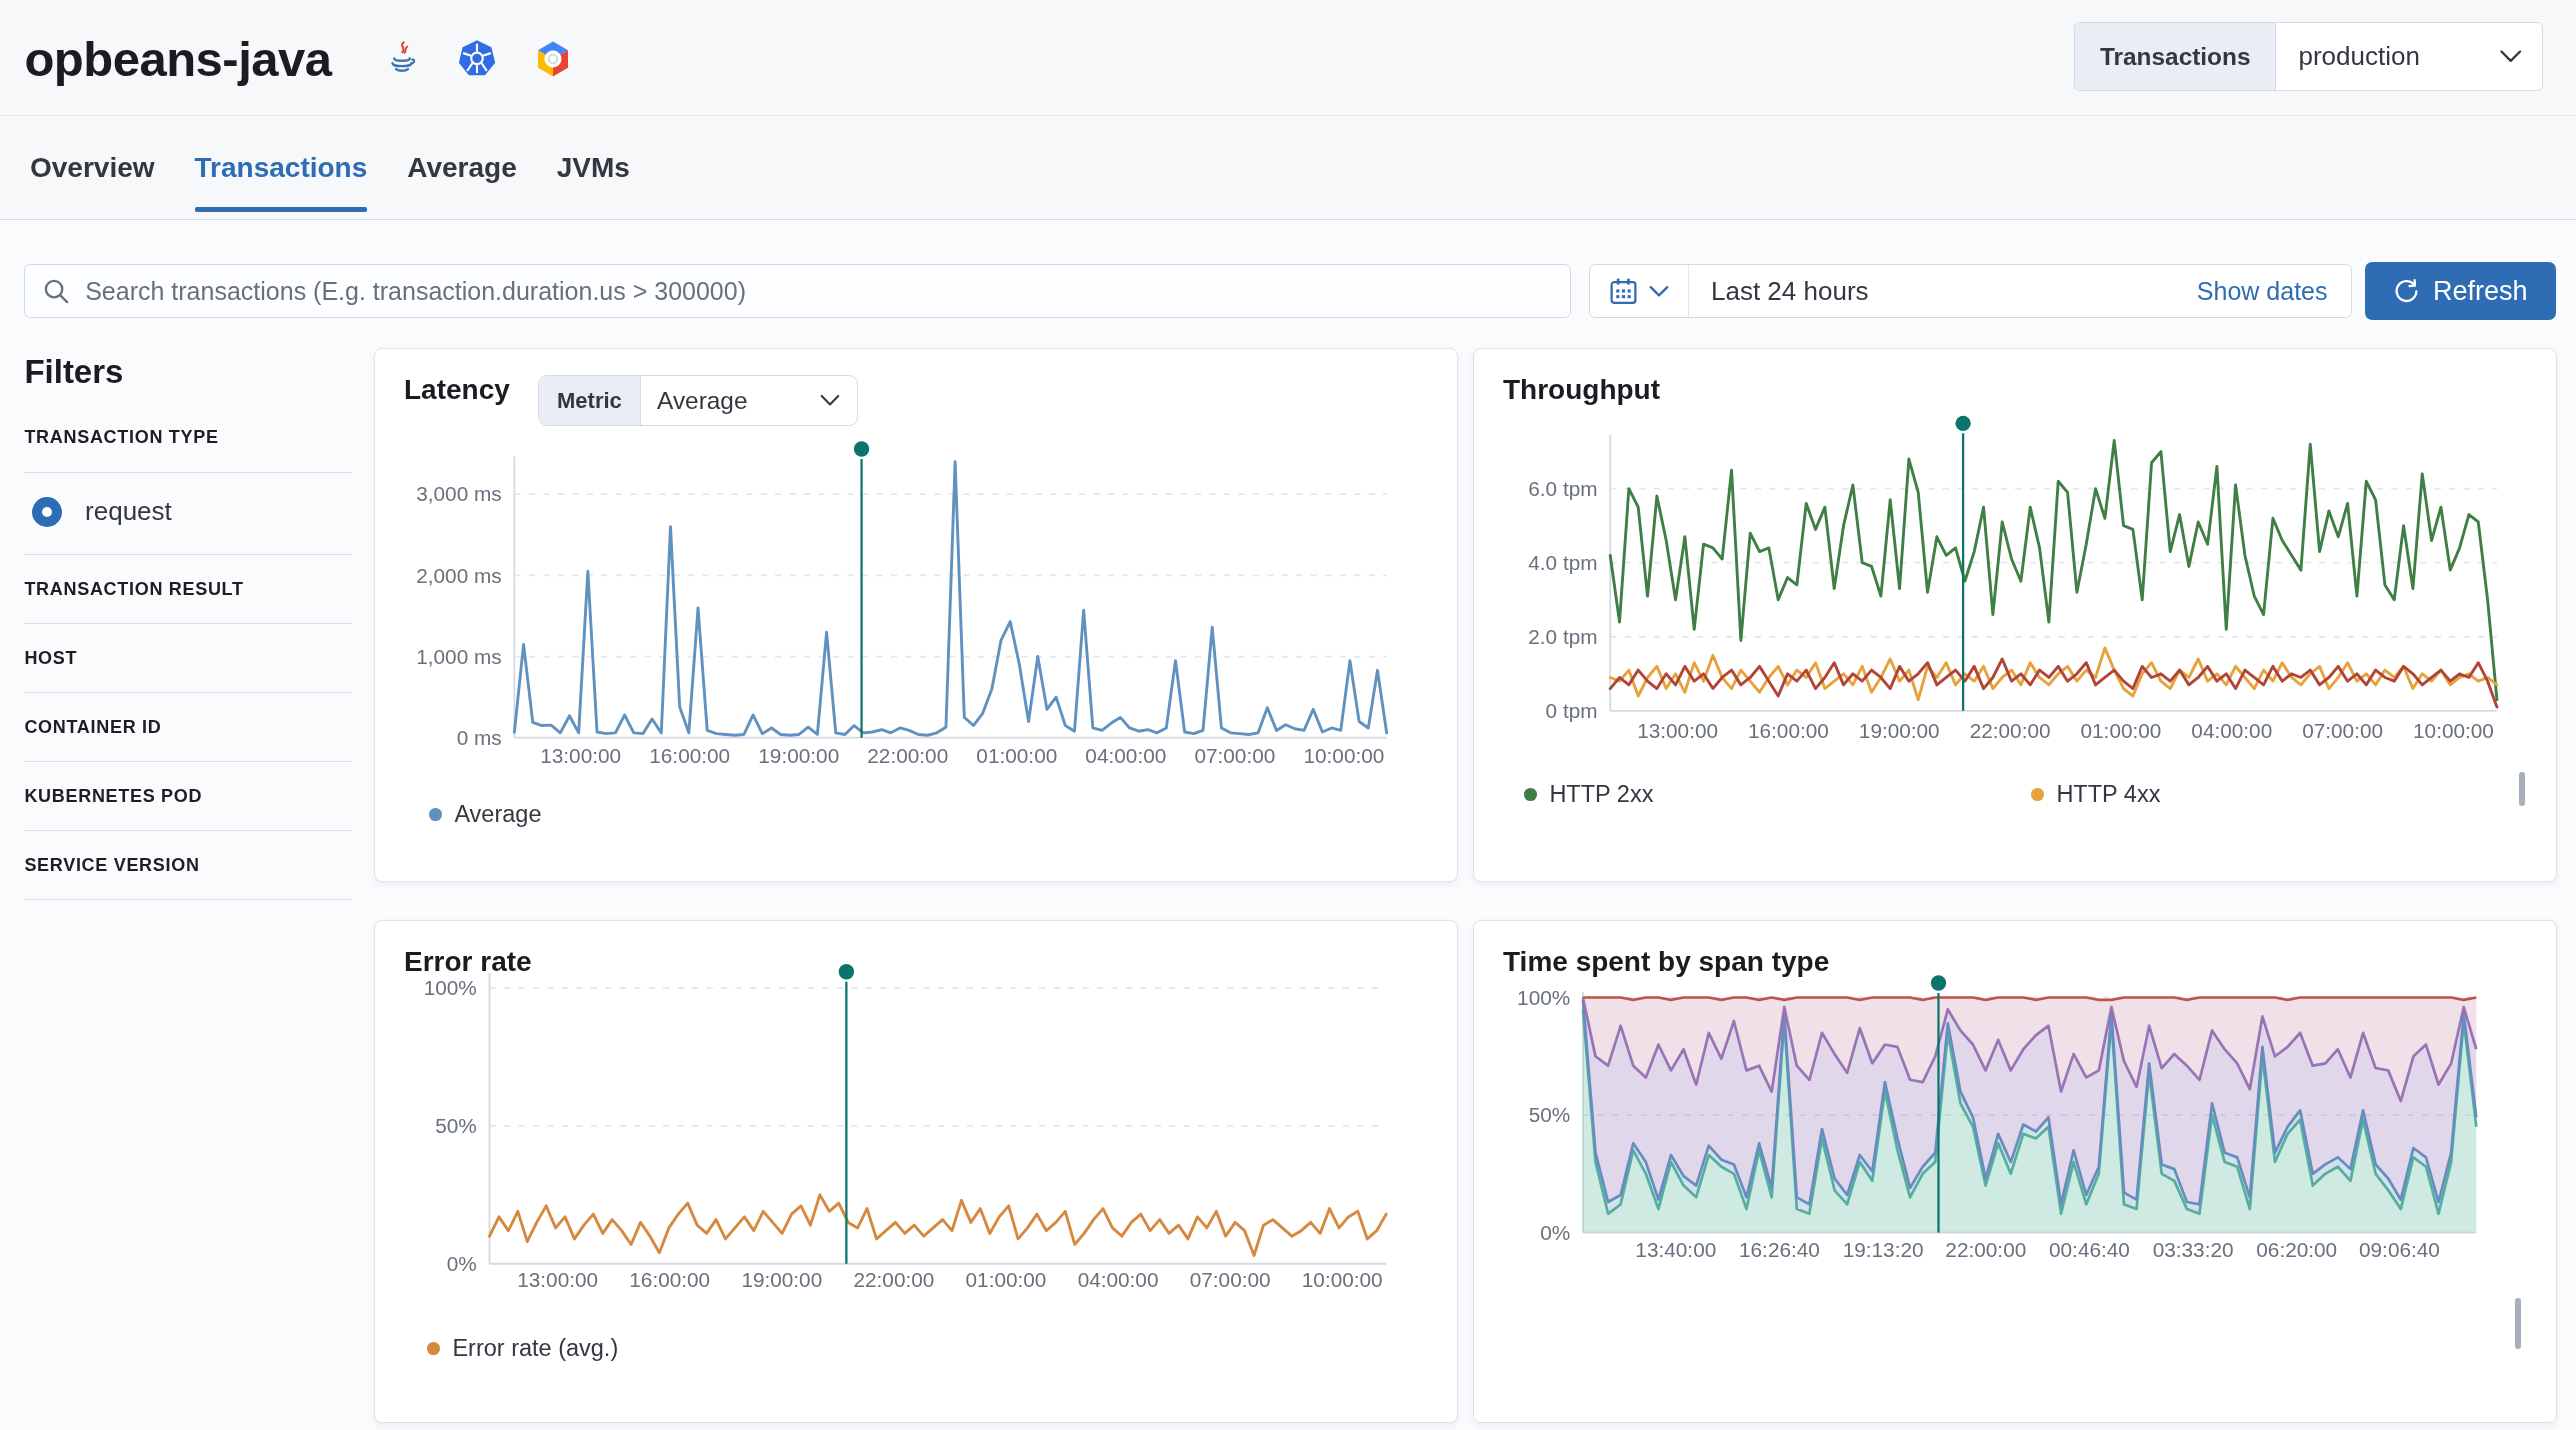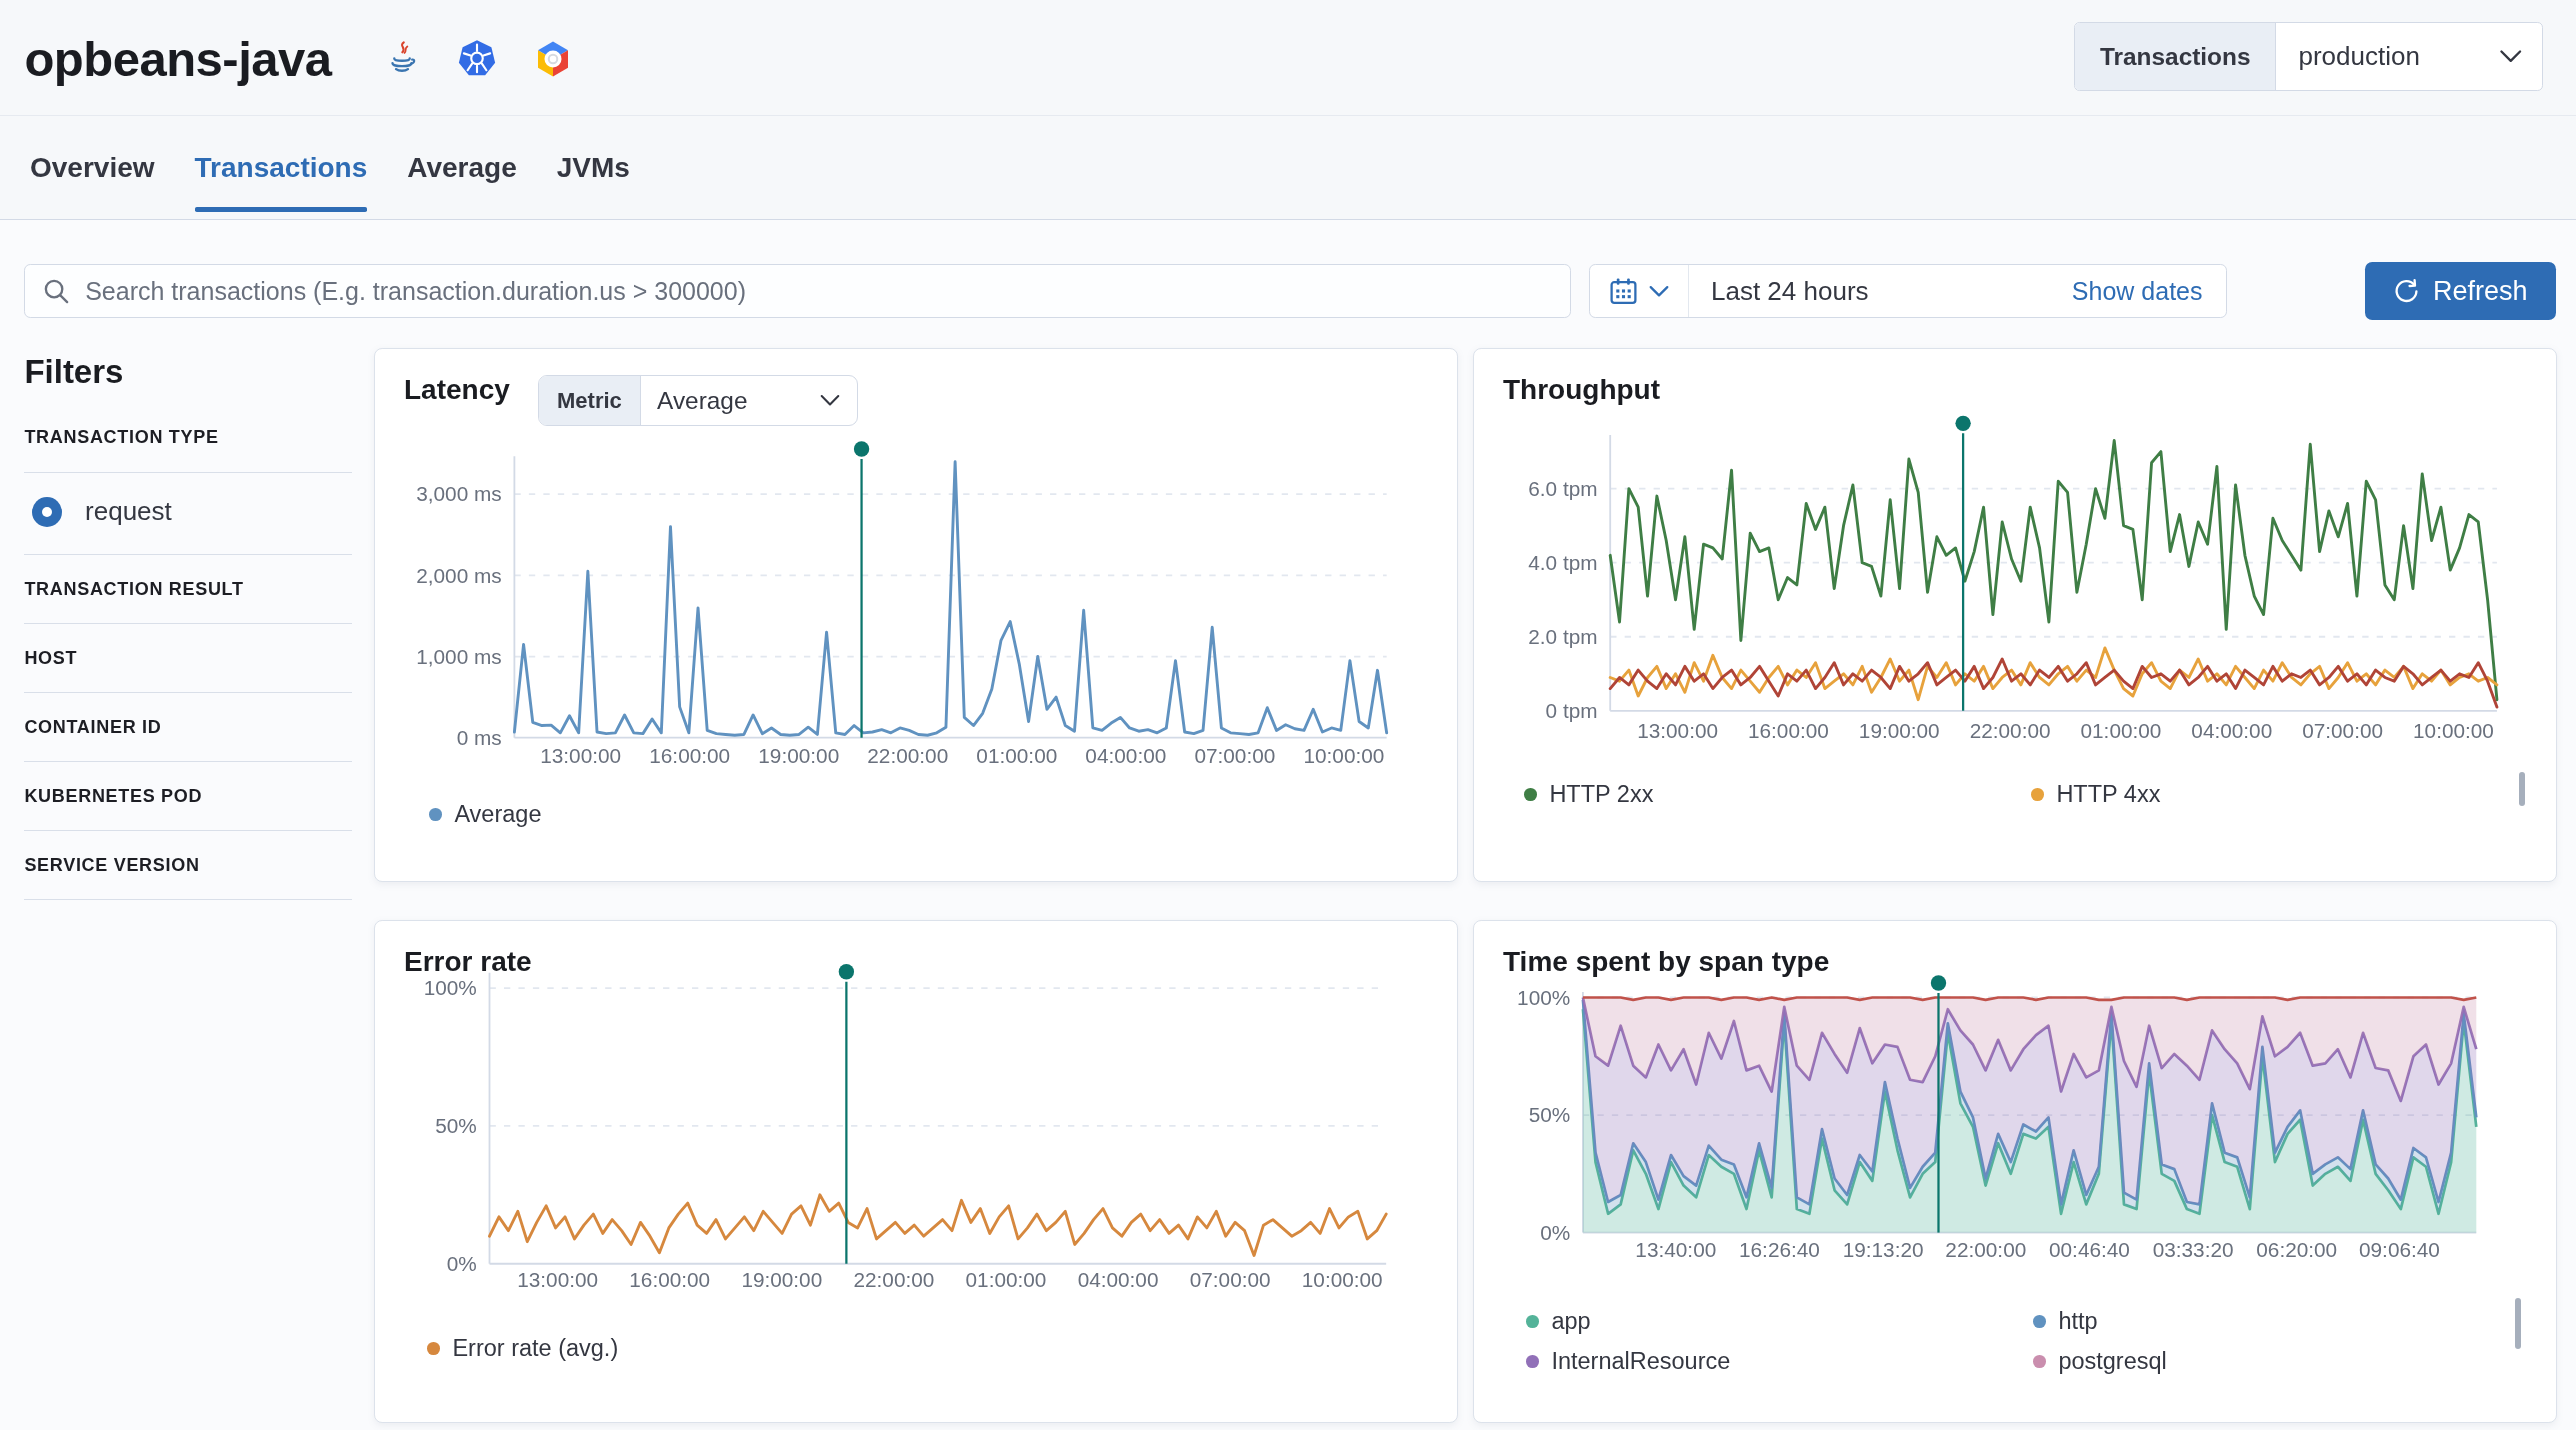--- a/index.html
+++ b/index.html
@@ -23,21 +23,21 @@
   .tab { position:relative; height:100%; display:flex; align-items:center; font-size:28px; font-weight:600; color:#343741; cursor:pointer; }
   .tab.active { color:#2E6CB4; }
   .tab.active::after { content:''; position:absolute; left:0; right:0; bottom:7.2px; height:4.5px; background:#2E6CB4; border-radius:1.8px; }
 
   
   .search-wrap { position:absolute; left:24.4px; top:264px; width:1547px; height:54px; background:#FDFEFF; border:0.9px solid #D3DAE6; border-radius:6.3px; display:flex; align-items:center; padding:0 16.3px; }
   .search-wrap svg { flex:none; margin-right:14.5px; }
   .search-input { flex:1; border:none; outline:none; background:transparent; font-size:25px; color:#343741; font-family:inherit; }
   .search-input::placeholder { color:#69707D; }
 
-  .datepicker { position:absolute; left:1589px; top:264px; width:638px; height:54px; background:#fff; border:0.9px solid #D3DAE6; border-radius:6.3px; display:flex; align-items:center; }
+  .datepicker { position:absolute; left:1589px; top:264px; width:763px; height:54px; background:#fff; border:0.9px solid #D3DAE6; border-radius:6.3px; display:flex; align-items:center; }
   .dp-cal { display:flex; align-items:center; gap:9px; padding:0 18px; height:100%; border-right:0.9px solid #E3E8EF; cursor:pointer; }
   .dp-range { font-size:26px; color:#343741; padding-left:22px; }
   .dp-showdates { margin-left:auto; padding-right:23.5px; font-size:25px; color:#2E6CB4; font-weight:500; cursor:pointer; }
 
   .refresh-btn { position:absolute; left:2365px; top:262px; width:191px; height:58px; background:#2E6CB4; border:none; border-radius:7.2px; color:#fff; font-size:27px; font-weight:500; font-family:inherit; display:flex; align-items:center; justify-content:center; gap:12.7px; cursor:pointer; }
 
   
   .filters { position:absolute; left:24.4px; top:353px; width:328px; }
   .filters-title { font-size:33px; font-weight:600; color:#1A1C21; margin-bottom:36px; }
   .fsection-label { font-size:18px; font-weight:700; letter-spacing:0.7px; color:#1D1E24; }
@@ -322,33 +322,15 @@
         <polyline points="88,60 101.91549295774648,229 115.83098591549296,286.2 129.74647887323943,275.8 143.66197183098592,216 157.5774647887324,242 171.49295774647885,281 185.40845070422534,229 199.32394366197184,255 213.2394366197183,268 227.1549295774648,221.2 241.07042253521126,234.2 254.98591549295773,242 268.90140845070425,281 282.8169014084507,216 296.7323943661972,268 310.6478873239437,73 324.5633802816901,281 338.4788732394366,286.2 352.3943661971831,203 366.3098591549296,260.2 380.22535211267603,275.8 394.14084507042253,229 408.056338028169,249.8 421.97183098591546,151 435.88732394366195,216 449.80281690140845,268 463.71830985915494,242 477.6338028169014,229 491.5492957746479,86 505.46478873239437,164 519.3802816901408,190 533.2957746478874,255 547.2112676056338,208.2 561.1267605633802,242 575.0422535211268,197.8 588.9577464788732,203 602.8732394366197,190 616.7887323943662,286.2 630.7042253521128,229 644.6197183098592,275.8 658.5352112676056,242 672.4507042253521,73 686.3661971830985,275.8 700.2816901408451,281 714.1971830985916,130.2 728.112676056338,242 742.0281690140845,249.8 755.9436619718309,281 769.8591549295775,286.2 783.7746478873239,177 797.6901408450705,229 811.6056338028169,234.2 825.5211267605633,281 839.4366197183099,112 853.3521126760563,229 867.2676056338028,197.8 881.1830985915493,182.2 895.0985915492957,255 909.0140845070423,242 922.9295774647887,234.2 936.8450704225352,249.8 950.7605633802816,182.2 964.6760563380282,242 978.5915492957747,260.2 992.5070422535211,281 1006.4225352112676,223.8 1020.338028169014,234.2 1034.2535211267605,286.2 1048.1690140845071,229 1062.0845070422536,73 1076,190" fill="none" stroke="#54B399" stroke-width="3" stroke-linejoin="round"></polyline>
         <path d="M88 49.599999999999966L101.91549295774648 218.6L115.83098591549296 273.2L129.74647887323943 265.4L143.66197183098592 208.2L157.5774647887324 229L171.49295774647885 270.6L185.40845070422534 221.2L199.32394366197184 244.6L213.2394366197183 255L227.1549295774648 210.8L241.07042253521126 226.39999999999998L254.98591549295773 231.6L268.90140845070425 268L282.8169014084507 208.2L296.7323943661972 257.6L310.6478873239437 65.19999999999999L324.5633802816901 268L338.4788732394366 275.8L352.3943661971831 192.6L366.3098591549296 247.2L380.22535211267603 265.4L394.14084507042253 221.2L408.056338028169 239.39999999999998L421.97183098591546 140.6L435.88732394366195 203L449.80281690140845 257.6L463.71830985915494 234.2L477.6338028169014 218.6L491.5492957746479 75.6L505.46478873239437 151L519.3802816901408 179.6L533.2957746478874 247.2L547.2112676056338 197.8L561.1267605633802 229L575.0422535211268 187.39999999999998L588.9577464788732 195.2L602.8732394366197 179.6L616.7887323943662 275.8L630.7042253521128 216L644.6197183098592 265.4L658.5352112676056 234.2L672.4507042253521 65.19999999999999L686.3661971830985 262.8L700.2816901408451 270.6L714.1971830985916 119.79999999999998L728.112676056338 231.6L742.0281690140845 236.8L755.9436619718309 273.2L769.8591549295775 275.8L783.7746478873239 164L797.6901408450705 218.6L811.6056338028169 223.8L825.5211267605633 268L839.4366197183099 101.6L853.3521126760563 218.6L867.2676056338028 190L881.1830985915493 171.79999999999998L895.0985915492957 242L909.0140845070423 231.6L922.9295774647887 223.8L936.8450704225352 236.8L950.7605633802816 171.79999999999998L964.6760563380282 231.6L978.5915492957747 247.2L992.5070422535211 270.6L1006.4225352112676 213.39999999999998L1020.338028169014 223.8L1034.2535211267605 273.2L1048.1690140845071 218.6L1062.0845070422536 65.19999999999999L1076 179.6L1076 190L1062.0845070422536 73L1048.1690140845071 229L1034.2535211267605 286.2L1020.338028169014 234.2L1006.4225352112676 223.8L992.5070422535211 281L978.5915492957747 260.2L964.6760563380282 242L950.7605633802816 182.2L936.8450704225352 249.8L922.9295774647887 234.2L909.0140845070423 242L895.0985915492957 255L881.1830985915493 182.2L867.2676056338028 197.8L853.3521126760563 229L839.4366197183099 112L825.5211267605633 281L811.6056338028169 234.2L797.6901408450705 229L783.7746478873239 177L769.8591549295775 286.2L755.9436619718309 281L742.0281690140845 249.8L728.112676056338 242L714.1971830985916 130.2L700.2816901408451 281L686.3661971830985 275.8L672.4507042253521 73L658.5352112676056 242L644.6197183098592 275.8L630.7042253521128 229L616.7887323943662 286.2L602.8732394366197 190L588.9577464788732 203L575.0422535211268 197.8L561.1267605633802 242L547.2112676056338 208.2L533.2957746478874 255L519.3802816901408 190L505.46478873239437 164L491.5492957746479 86L477.6338028169014 229L463.71830985915494 242L449.80281690140845 268L435.88732394366195 216L421.97183098591546 151L408.056338028169 249.8L394.14084507042253 229L380.22535211267603 275.8L366.3098591549296 260.2L352.3943661971831 203L338.4788732394366 286.2L324.5633802816901 281L310.6478873239437 73L296.7323943661972 268L282.8169014084507 216L268.90140845070425 281L254.98591549295773 242L241.07042253521126 234.2L227.1549295774648 221.2L213.2394366197183 268L199.32394366197184 255L185.40845070422534 229L171.49295774647885 281L157.5774647887324 242L143.66197183098592 216L129.74647887323943 275.8L115.83098591549296 286.2L101.91549295774648 229L88 60Z" fill="#6092C0" fill-opacity="0.28" stroke="none"></path>
         <polyline points="88,49.599999999999966 101.91549295774648,218.6 115.83098591549296,273.2 129.74647887323943,265.4 143.66197183098592,208.2 157.5774647887324,229 171.49295774647885,270.6 185.40845070422534,221.2 199.32394366197184,244.6 213.2394366197183,255 227.1549295774648,210.8 241.07042253521126,226.39999999999998 254.98591549295773,231.6 268.90140845070425,268 282.8169014084507,208.2 296.7323943661972,257.6 310.6478873239437,65.19999999999999 324.5633802816901,268 338.4788732394366,275.8 352.3943661971831,192.6 366.3098591549296,247.2 380.22535211267603,265.4 394.14084507042253,221.2 408.056338028169,239.39999999999998 421.97183098591546,140.6 435.88732394366195,203 449.80281690140845,257.6 463.71830985915494,234.2 477.6338028169014,218.6 491.5492957746479,75.6 505.46478873239437,151 519.3802816901408,179.6 533.2957746478874,247.2 547.2112676056338,197.8 561.1267605633802,229 575.0422535211268,187.39999999999998 588.9577464788732,195.2 602.8732394366197,179.6 616.7887323943662,275.8 630.7042253521128,216 644.6197183098592,265.4 658.5352112676056,234.2 672.4507042253521,65.19999999999999 686.3661971830985,262.8 700.2816901408451,270.6 714.1971830985916,119.79999999999998 728.112676056338,231.6 742.0281690140845,236.8 755.9436619718309,273.2 769.8591549295775,275.8 783.7746478873239,164 797.6901408450705,218.6 811.6056338028169,223.8 825.5211267605633,268 839.4366197183099,101.6 853.3521126760563,218.6 867.2676056338028,190 881.1830985915493,171.79999999999998 895.0985915492957,242 909.0140845070423,231.6 922.9295774647887,223.8 936.8450704225352,236.8 950.7605633802816,171.79999999999998 964.6760563380282,231.6 978.5915492957747,247.2 992.5070422535211,270.6 1006.4225352112676,213.39999999999998 1020.338028169014,223.8 1034.2535211267605,273.2 1048.1690140845071,218.6 1062.0845070422536,65.19999999999999 1076,179.6" fill="none" stroke="#6092C0" stroke-width="3" stroke-linejoin="round"></polyline>
         <path d="M88 47L101.91549295774648 112L115.83098591549296 122.4L129.74647887323943 78.19999999999999L143.66197183098592 122.4L157.5774647887324 135.4L171.49295774647885 99L185.40845070422534 127.6L199.32394366197184 104.19999999999999L213.2394366197183 143.2L227.1549295774648 86L241.07042253521126 114.6L254.98591549295773 73L268.90140845070425 127.6L282.8169014084507 122.4L296.7323943661972 151L310.6478873239437 57.39999999999998L324.5633802816901 122.4L338.4788732394366 138L352.3943661971831 86L366.3098591549296 109.4L380.22535211267603 130.2L394.14084507042253 80.79999999999998L408.056338028169 119.79999999999998L421.97183098591546 99L435.88732394366195 101.6L449.80281690140845 138L463.71830985915494 140.6L477.6338028169014 112L491.5492957746479 60L505.46478873239437 83.4L519.3802816901408 99L533.2957746478874 127.6L547.2112676056338 93.79999999999998L561.1267605633802 127.6L575.0422535211268 104.19999999999999L588.9577464788732 88.6L602.8732394366197 78.19999999999999L616.7887323943662 151L630.7042253521128 109.4L644.6197183098592 135.4L658.5352112676056 127.6L672.4507042253521 57.39999999999998L686.3661971830985 117.19999999999999L700.2816901408451 145.79999999999998L714.1971830985916 78.19999999999999L728.112676056338 125L742.0281690140845 109.4L755.9436619718309 122.4L769.8591549295775 138L783.7746478873239 83.4L797.6901408450705 104.19999999999999L811.6056338028169 119.79999999999998L825.5211267605633 148.4L839.4366197183099 67.79999999999998L853.3521126760563 112L867.2676056338028 101.6L881.1830985915493 86L895.0985915492957 122.4L909.0140845070423 119.79999999999998L922.9295774647887 104.19999999999999L936.8450704225352 135.4L950.7605633802816 86L964.6760563380282 125L978.5915492957747 127.6L992.5070422535211 161.4L1006.4225352112676 112L1020.338028169014 99L1034.2535211267605 143.2L1048.1690140845071 119.79999999999998L1062.0845070422536 57.39999999999998L1076 104.19999999999999L1076 179.6L1062.0845070422536 65.19999999999999L1048.1690140845071 218.6L1034.2535211267605 273.2L1020.338028169014 223.8L1006.4225352112676 213.39999999999998L992.5070422535211 270.6L978.5915492957747 247.2L964.6760563380282 231.6L950.7605633802816 171.79999999999998L936.8450704225352 236.8L922.9295774647887 223.8L909.0140845070423 231.6L895.0985915492957 242L881.1830985915493 171.79999999999998L867.2676056338028 190L853.3521126760563 218.6L839.4366197183099 101.6L825.5211267605633 268L811.6056338028169 223.8L797.6901408450705 218.6L783.7746478873239 164L769.8591549295775 275.8L755.9436619718309 273.2L742.0281690140845 236.8L728.112676056338 231.6L714.1971830985916 119.79999999999998L700.2816901408451 270.6L686.3661971830985 262.8L672.4507042253521 65.19999999999999L658.5352112676056 234.2L644.6197183098592 265.4L630.7042253521128 216L616.7887323943662 275.8L602.8732394366197 179.6L588.9577464788732 195.2L575.0422535211268 187.39999999999998L561.1267605633802 229L547.2112676056338 197.8L533.2957746478874 247.2L519.3802816901408 179.6L505.46478873239437 151L491.5492957746479 75.6L477.6338028169014 218.6L463.71830985915494 234.2L449.80281690140845 257.6L435.88732394366195 203L421.97183098591546 140.6L408.056338028169 239.39999999999998L394.14084507042253 221.2L380.22535211267603 265.4L366.3098591549296 247.2L352.3943661971831 192.6L338.4788732394366 275.8L324.5633802816901 268L310.6478873239437 65.19999999999999L296.7323943661972 257.6L282.8169014084507 208.2L268.90140845070425 268L254.98591549295773 231.6L241.07042253521126 226.39999999999998L227.1549295774648 210.8L213.2394366197183 255L199.32394366197184 244.6L185.40845070422534 221.2L171.49295774647885 270.6L157.5774647887324 229L143.66197183098592 208.2L129.74647887323943 265.4L115.83098591549296 273.2L101.91549295774648 218.6L88 49.599999999999966Z" fill="#9170B8" fill-opacity="0.28" stroke="none"></path>
         <polyline points="88,47 101.91549295774648,112 115.83098591549296,122.4 129.74647887323943,78.19999999999999 143.66197183098592,122.4 157.5774647887324,135.4 171.49295774647885,99 185.40845070422534,127.6 199.32394366197184,104.19999999999999 213.2394366197183,143.2 227.1549295774648,86 241.07042253521126,114.6 254.98591549295773,73 268.90140845070425,127.6 282.8169014084507,122.4 296.7323943661972,151 310.6478873239437,57.39999999999998 324.5633802816901,122.4 338.4788732394366,138 352.3943661971831,86 366.3098591549296,109.4 380.22535211267603,130.2 394.14084507042253,80.79999999999998 408.056338028169,119.79999999999998 421.97183098591546,99 435.88732394366195,101.6 449.80281690140845,138 463.71830985915494,140.6 477.6338028169014,112 491.5492957746479,60 505.46478873239437,83.4 519.3802816901408,99 533.2957746478874,127.6 547.2112676056338,93.79999999999998 561.1267605633802,127.6 575.0422535211268,104.19999999999999 588.9577464788732,88.6 602.8732394366197,78.19999999999999 616.7887323943662,151 630.7042253521128,109.4 644.6197183098592,135.4 658.5352112676056,127.6 672.4507042253521,57.39999999999998 686.3661971830985,117.19999999999999 700.2816901408451,145.79999999999998 714.1971830985916,78.19999999999999 728.112676056338,125 742.0281690140845,109.4 755.9436619718309,122.4 769.8591549295775,138 783.7746478873239,83.4 797.6901408450705,104.19999999999999 811.6056338028169,119.79999999999998 825.5211267605633,148.4 839.4366197183099,67.79999999999998 853.3521126760563,112 867.2676056338028,101.6 881.1830985915493,86 895.0985915492957,122.4 909.0140845070423,119.79999999999998 922.9295774647887,104.19999999999999 936.8450704225352,135.4 950.7605633802816,86 964.6760563380282,125 978.5915492957747,127.6 992.5070422535211,161.4 1006.4225352112676,112 1020.338028169014,99 1034.2535211267605,143.2 1048.1690140845071,119.79999999999998 1062.0845070422536,57.39999999999998 1076,104.19999999999999" fill="none" stroke="#9170B8" stroke-width="3" stroke-linejoin="round"></polyline>
         <path d="M88 47L101.91549295774648 47L115.83098591549296 47L129.74647887323943 47L143.66197183098592 49.599999999999966L157.5774647887324 47L171.49295774647885 47L185.40845070422534 49.599999999999966L199.32394366197184 47L213.2394366197183 47L227.1549295774648 47L241.07042253521126 49.599999999999966L254.98591549295773 47L268.90140845070425 47L282.8169014084507 49.599999999999966L296.7323943661972 47L310.6478873239437 49.599999999999966L324.5633802816901 47L338.4788732394366 47L352.3943661971831 47L366.3098591549296 47L380.22535211267603 47L394.14084507042253 49.599999999999966L408.056338028169 47L421.97183098591546 47L435.88732394366195 47L449.80281690140845 47L463.71830985915494 49.599999999999966L477.6338028169014 47L491.5492957746479 47L505.46478873239437 47L519.3802816901408 47L533.2957746478874 49.599999999999966L547.2112676056338 47L561.1267605633802 47L575.0422535211268 47L588.9577464788732 49.599999999999966L602.8732394366197 47L616.7887323943662 47L630.7042253521128 47L644.6197183098592 47L658.5352112676056 49.599999999999966L672.4507042253521 49.599999999999966L686.3661971830985 47L700.2816901408451 47L714.1971830985916 47L728.112676056338 47L742.0281690140845 47L755.9436619718309 49.599999999999966L769.8591549295775 47L783.7746478873239 47L797.6901408450705 47L811.6056338028169 47L825.5211267605633 47L839.4366197183099 47L853.3521126760563 47L867.2676056338028 49.599999999999966L881.1830985915493 47L895.0985915492957 47L909.0140845070423 47L922.9295774647887 47L936.8450704225352 47L950.7605633802816 47L964.6760563380282 47L978.5915492957747 47L992.5070422535211 47L1006.4225352112676 47L1020.338028169014 47L1034.2535211267605 47L1048.1690140845071 47L1062.0845070422536 49.599999999999966L1076 47L1076 104.19999999999999L1062.0845070422536 57.39999999999998L1048.1690140845071 119.79999999999998L1034.2535211267605 143.2L1020.338028169014 99L1006.4225352112676 112L992.5070422535211 161.4L978.5915492957747 127.6L964.6760563380282 125L950.7605633802816 86L936.8450704225352 135.4L922.9295774647887 104.19999999999999L909.0140845070423 119.79999999999998L895.0985915492957 122.4L881.1830985915493 86L867.2676056338028 101.6L853.3521126760563 112L839.4366197183099 67.79999999999998L825.5211267605633 148.4L811.6056338028169 119.79999999999998L797.6901408450705 104.19999999999999L783.7746478873239 83.4L769.8591549295775 138L755.9436619718309 122.4L742.0281690140845 109.4L728.112676056338 125L714.1971830985916 78.19999999999999L700.2816901408451 145.79999999999998L686.3661971830985 117.19999999999999L672.4507042253521 57.39999999999998L658.5352112676056 127.6L644.6197183098592 135.4L630.7042253521128 109.4L616.7887323943662 151L602.8732394366197 78.19999999999999L588.9577464788732 88.6L575.0422535211268 104.19999999999999L561.1267605633802 127.6L547.2112676056338 93.79999999999998L533.2957746478874 127.6L519.3802816901408 99L505.46478873239437 83.4L491.5492957746479 60L477.6338028169014 112L463.71830985915494 140.6L449.80281690140845 138L435.88732394366195 101.6L421.97183098591546 99L408.056338028169 119.79999999999998L394.14084507042253 80.79999999999998L380.22535211267603 130.2L366.3098591549296 109.4L352.3943661971831 86L338.4788732394366 138L324.5633802816901 122.4L310.6478873239437 57.39999999999998L296.7323943661972 151L282.8169014084507 122.4L268.90140845070425 127.6L254.98591549295773 73L241.07042253521126 114.6L227.1549295774648 86L213.2394366197183 143.2L199.32394366197184 104.19999999999999L185.40845070422534 127.6L171.49295774647885 99L157.5774647887324 135.4L143.66197183098592 122.4L129.74647887323943 78.19999999999999L115.83098591549296 122.4L101.91549295774648 112L88 47Z" fill="#CA8EAE" fill-opacity="0.28" stroke="none"></path>
         <polyline points="88,47 101.91549295774648,47 115.83098591549296,47 129.74647887323943,47 143.66197183098592,49.599999999999966 157.5774647887324,47 171.49295774647885,47 185.40845070422534,49.599999999999966 199.32394366197184,47 213.2394366197183,47 227.1549295774648,47 241.07042253521126,49.599999999999966 254.98591549295773,47 268.90140845070425,47 282.8169014084507,49.599999999999966 296.7323943661972,47 310.6478873239437,49.599999999999966 324.5633802816901,47 338.4788732394366,47 352.3943661971831,47 366.3098591549296,47 380.22535211267603,47 394.14084507042253,49.599999999999966 408.056338028169,47 421.97183098591546,47 435.88732394366195,47 449.80281690140845,47 463.71830985915494,49.599999999999966 477.6338028169014,47 491.5492957746479,47 505.46478873239437,47 519.3802816901408,47 533.2957746478874,49.599999999999966 547.2112676056338,47 561.1267605633802,47 575.0422535211268,47 588.9577464788732,49.599999999999966 602.8732394366197,47 616.7887323943662,47 630.7042253521128,47 644.6197183098592,47 658.5352112676056,49.599999999999966 672.4507042253521,49.599999999999966 686.3661971830985,47 700.2816901408451,47 714.1971830985916,47 728.112676056338,47 742.0281690140845,47 755.9436619718309,49.599999999999966 769.8591549295775,47 783.7746478873239,47 797.6901408450705,47 811.6056338028169,47 825.5211267605633,47 839.4366197183099,47 853.3521126760563,47 867.2676056338028,49.599999999999966 881.1830985915493,47 895.0985915492957,47 909.0140845070423,47 922.9295774647887,47 936.8450704225352,47 950.7605633802816,47 964.6760563380282,47 978.5915492957747,47 992.5070422535211,47 1006.4225352112676,47 1020.338028169014,47 1034.2535211267605,47 1048.1690140845071,47 1062.0845070422536,49.599999999999966 1076,47" fill="none" stroke="#C0524A" stroke-width="3" stroke-linejoin="round"></polyline>
         <line x1="481.22400000000005" x2="481.22400000000005" y1="42" y2="307" stroke="#0B756C" stroke-width="2.5"></line>
         <circle cx="481.22400000000005" cy="31" r="8.5" fill="#0B756C"></circle>
       </svg></div>
-  <div class="legend two-col" style="left:52px;top:387px">
-      <div class="legend-item">
-        <span class="ldot" style="background: rgb(84, 179, 153);"></span>
-        <span>app</span>
-      </div>
-      <div class="legend-item">
-        <span class="ldot" style="background: rgb(96, 146, 192);"></span>
-        <span>http</span>
-      </div>
-      <div class="legend-item">
-        <span class="ldot" style="background: rgb(145, 112, 184);"></span>
-        <span>InternalResource</span>
-      </div>
-      <div class="legend-item">
-        <span class="ldot" style="background: rgb(202, 142, 174);"></span>
-        <span>postgresql</span>
-      </div>
-    </div>
   <div class="vscroll" style="left:1041px;top:377px;height:51px"></div>
 </section>
 
 
 </body></html>

